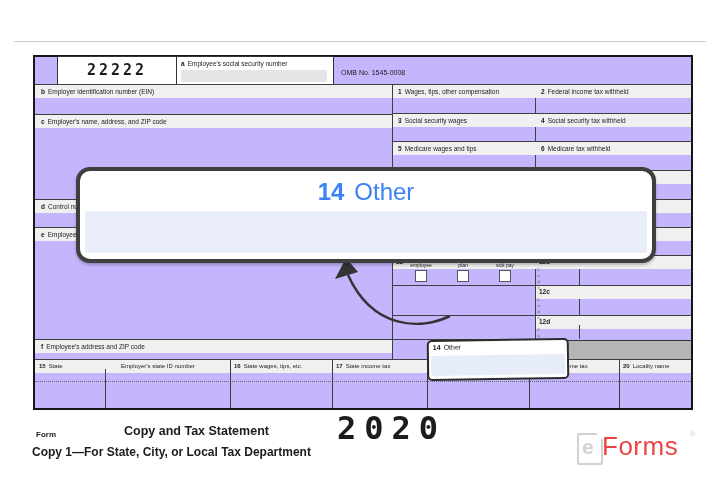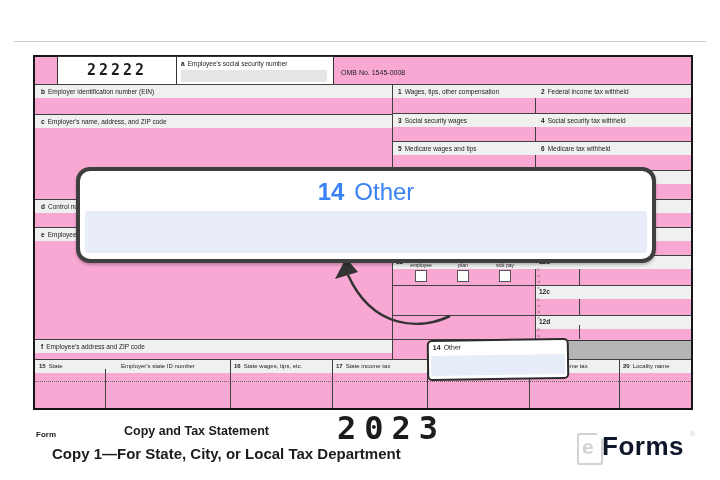--- a/index.html
+++ b/index.html
@@ -1,20 +1,20 @@
 <!DOCTYPE html>
 <html><head>
 <meta charset="utf-8">
 <style>
   html,body{margin:0;padding:0;background:#fff;}
   .page{position:relative;width:720px;height:480px;background:#ffffff;overflow:hidden;
         font-family:"Liberation Sans",sans-serif;color:#1c1c1c;}
   
   .form{position:absolute;left:33px;top:55px;width:656px;height:351px;
-        border:2px solid #161616;background:#f9a8d4;box-sizing:content-box;}
+        border:2px solid #161616;background:#c4b5fd;box-sizing:content-box;}
   .hl{position:absolute;height:0;border-top:1px solid #3f3f3f;}
   .hl.dot{border-top:1px dotted #666;}
   .vl{position:absolute;width:0;border-left:1px solid #3f3f3f;}
   .band{position:absolute;background:#f0f0f0;}
   .lbl{position:absolute;font-size:6.5px;line-height:7px;color:#1c1c1c;white-space:nowrap;}
   .lbl b{font-weight:bold;margin-right:3px;}
   .tiny{font-size:6px;}
   .ocr{font-family:"DejaVu Sans Mono",monospace;font-weight:bold;}
   
   .ctrl-box{position:absolute;left:22px;top:-1px;width:118px;height:28px;border:1.5px solid #333;
@@ -37,29 +37,29 @@
   .callout .cap{position:absolute;left:0;right:0;top:7px;text-align:center;font-size:24px;color:#3b82f6;}
   .callout .cap b{font-weight:bold;margin-right:10px;}
   .callout .field{position:absolute;left:5px;right:5px;bottom:6px;height:42px;background:#e8edf9;border-radius:2px;}
   .arrow{position:absolute;left:333px;top:256px;z-index:5;}
   
   .graybar{position:absolute;left:500px;top:283px;width:156px;height:19px;background:#b5b5b5;border-top:1px solid #333;}
   
   .f-form{position:absolute;left:36px;top:430px;font-size:8px;font-weight:bold;}
   .f-w2{position:absolute;left:57px;top:411px;font-size:28px;font-weight:bold;letter-spacing:-1px;}
   .f-title{position:absolute;left:124px;top:424px;font-size:12.5px;font-weight:bold;}
-  .f-copy{position:absolute;left:52px;top:445px;font-size:15px;font-weight:bold;}
+  .f-copy{position:absolute;left:32px;top:445px;font-size:12px;font-weight:bold;}
   .f-year{position:absolute;left:337px;top:409px;font-size:32px;letter-spacing:8px;}
   .brand{position:absolute;left:577px;top:431px;height:34px;color:#d2d2d2;}
   .brand .doc{position:absolute;left:0;top:2px;width:22px;height:28px;border:2.5px solid #d2d2d2;
               border-radius:2px;background:#fff;}
   .brand .doc:after{content:"";position:absolute;right:-2.5px;top:-2.5px;width:0;height:0;
               border-left:8px solid transparent;border-top:8px solid #fff;}
   .brand .e{position:absolute;left:5px;top:4px;font-size:21px;font-weight:bold;color:#d2d2d2;}
-  .brand .forms{position:absolute;left:25px;top:0px;font-size:26px;font-weight:bold;color:#0f172a;letter-spacing:0.5px;}
+  .brand .forms{position:absolute;left:25px;top:0px;font-size:26px;font-weight:normal;color:#ef4444;letter-spacing:0.5px;}
   .brand .reg{position:absolute;left:113px;top:0px;font-size:7px;color:#d2d2d2;}
   .topline{position:absolute;left:14px;top:41px;width:692px;height:1px;background:#cccccc;}
 </style>
 </head>
 <body>
 
 <div class="page">
   <div class="topline"></div>
 
   <div class="form">
@@ -172,21 +172,21 @@
   </div>
 
   <svg class="arrow" width="130" height="72" viewBox="0 0 130 72">
     <path d="M117,60 C88,74 40,74 15,19" stroke="#333" stroke-width="2.5" fill="none"></path>
     <polygon points="13,2 2,23 25,16" fill="#333"></polygon>
   </svg>
 
   <div class="f-form">Form</div>
   <div class="f-title">Copy and Tax Statement</div>
   <div class="f-copy">Copy 1—For State, City, or Local Tax Department</div>
-  <div class="f-year ocr">2023</div>
+  <div class="f-year ocr">2020</div>
 
   <div class="brand">
     <div class="doc"></div>
     <div class="e">e</div>
     <div class="forms">Forms</div>
     <div class="reg">®</div>
   </div>
 </div>
 
 </body></html>

